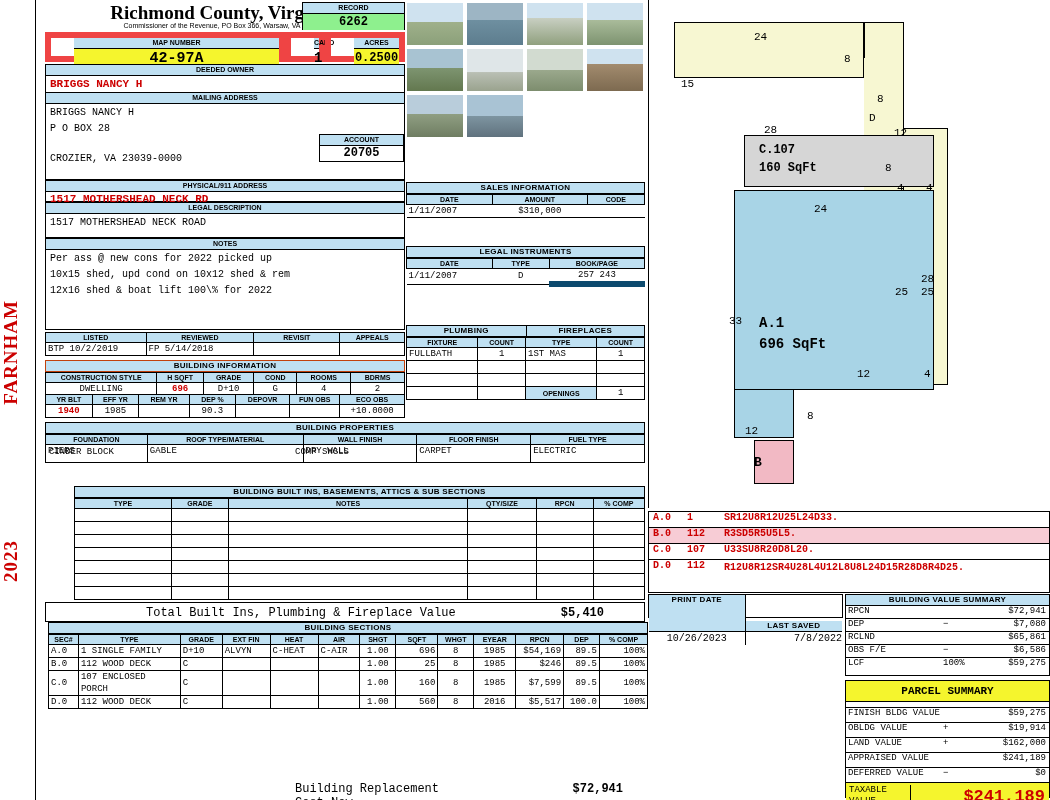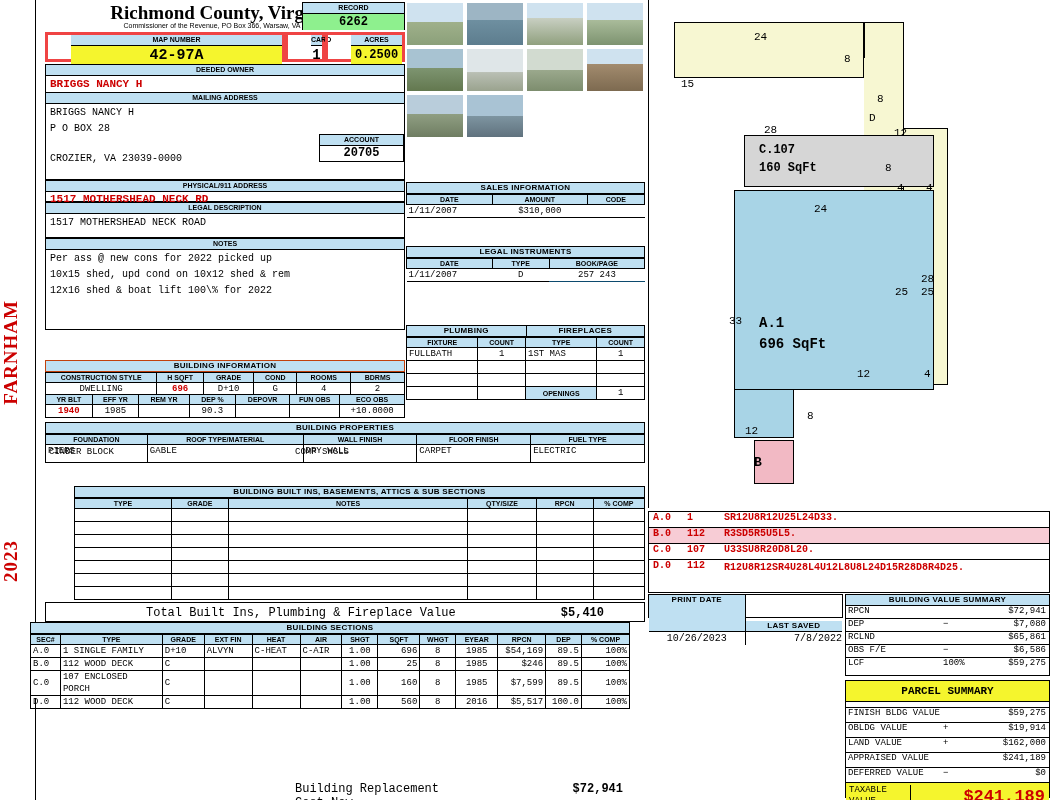--- a/index.html
+++ b/index.html
@@ -64,21 +64,21 @@
     font-size:7px; text-align:center;
   }
   #record-box {
     position:absolute; left:302px; top:2px; width:103px; height:28px;
     border:1px solid #000;
   }
   #record-box .lab { background:#bfe0f2; font-size:7px; text-align:center; border-bottom:1px solid #000; line-height:10px; font-weight:bold;}
   #record-box .val { background:#8ef08e; font-size:12px; text-align:center; font-weight:bold; font-family:"Liberation Mono", monospace; line-height:16px;}
 
   #mapnum-row { position:absolute; left:45px; top:32px; width:360px; height:30px; }
-  #mapnum-row .cell { position:absolute; top:0; height:30px; border:3px solid #ef4444;padding-left:23px; }
+  #mapnum-row .cell { position:absolute; top:0; height:30px; border:6px solid #ef4444;padding-left:23px; }
   #mapnum-row .lab { font-size:7px; text-align:center; background:#bfe0f2; border-bottom:1px solid #000; line-height:10px; font-weight:bold;}
   #mapnum-row .val { font-family:"Liberation Mono", monospace; font-weight:bold; text-align:center; }
 
   .labelbar {
     background:#bfe0f2; font-size:7px; text-align:center; font-weight:bold;
     line-height:10px; border-bottom:1px solid #000; border-top:1px solid #000;
   }
 
   
   #photo-strip { position:absolute; left:406px; top:2px; width:240px; height:134px; }
@@ -176,20 +176,38 @@
     <div class="freetext">1517 MOTHERSHEAD NECK ROAD</div>
   </div>
 
   <div class="blk" style="left:45px; top:238px; width:360px; height:92px;">
     <div class="labelbar" style="border-top:none;">NOTES</div>
     <div class="freetext">Per ass @ new cons for 2022 picked up</div>
     <div class="freetext" style="padding-top:0;">10x15 shed, upd cond on 10x12 shed &amp; rem</div>
     <div class="freetext" style="padding-top:0;">12x16 shed &amp; boat lift 100\% for 2022</div>
   </div>
 
+  <div class="blk" style="left:45px; top:332px; width:360px; height:26px; border:none;">
+    <table class="grid">
+      <tbody>
+          <tr>
+        <th style="width:28%">LISTED</th>
+        <th style="width:30%">REVIEWED</th>
+        <th style="width:24%">REVISIT</th>
+        <th style="width:18%">APPEALS</th>
+      </tr>
+      <tr>
+        <td>BTP  10/2/2019</td>
+        <td>FP   5/14/2018</td>
+        <td></td>
+        <td></td>
+      </tr>
+    </tbody>
+      </table>
+  </div>
 
   <div class="blk" style="left:45px; top:360px; width:360px; height:58px; border:none;">
     <div class="hdrbar" style="border:1px solid #c2410c;">BUILDING INFORMATION</div>
     <table class="grid">
       <tbody>
           <tr>
         <th style="width:31%">CONSTRUCTION STYLE</th>
         <th style="width:13%">H SQFT</th>
         <th style="width:14%">GRADE</th>
         <th style="width:12%">COND</th>
@@ -329,21 +347,21 @@
           </tr>
     </tbody>
       </table>
   </div>
 
   <div style="position:absolute; left:45px; top:602px; width:600px; height:20px; border:1px solid #000;">
     <div style="position:absolute; left:100px; top:3px; font-family:'Liberation Mono',monospace; font-size:12px;">Total Built Ins, Plumbing &amp; Fireplace Value</div>
     <div style="position:absolute; right:40px; top:3px; font-family:'Liberation Mono',monospace; font-size:12px; font-weight:bold;">$5,410</div>
   </div>
 
-  <div class="blk" style="left:30px; top:622px; width:600px; height:76px; border:none;">
+  <div class="blk" style="left:48px; top:622px; width:600px; height:76px; border:none;">
     <div class="hdrbar" style="border:1px solid #000;">BUILDING SECTIONS</div>
     <table class="grid">
       <tbody>
           <tr>
         <th style="width:5%">SEC#</th>
         <th style="width:17%">TYPE</th>
         <th style="width:7%">GRADE</th>
         <th style="width:8%">EXT FIN</th>
         <th style="width:8%">HEAT</th>
         <th style="width:7%">AIR</th>
@@ -452,21 +470,21 @@
     <table class="grid">
       <tbody>
           <tr>
         <th style="width:36%">DATE</th>
         <th style="width:24%">TYPE</th>
         <th style="width:40%">BOOK/PAGE</th>
       </tr>
       <tr>
         <td style="border:none; border-bottom:1px solid #000;">1/11/2007</td>
         <td style="border:none; border-bottom:1px solid #000;" class="ctr">D</td>
-        <td style="border:none; border-bottom:1px solid #0c4a6e;" class="ctr">257 243</td>
+        <td style="border:none; border-bottom:6px solid #0c4a6e;" class="ctr">257 243</td>
       </tr>
       <tr style="height:13px;">
             <td style="border:none;"></td>
             <td style="border:none;"></td>
             <td style="border:none;"></td>
           </tr>
       <tr style="height:13px;">
             <td style="border:none;"></td>
             <td style="border:none;"></td>
             <td style="border:none;"></td>

